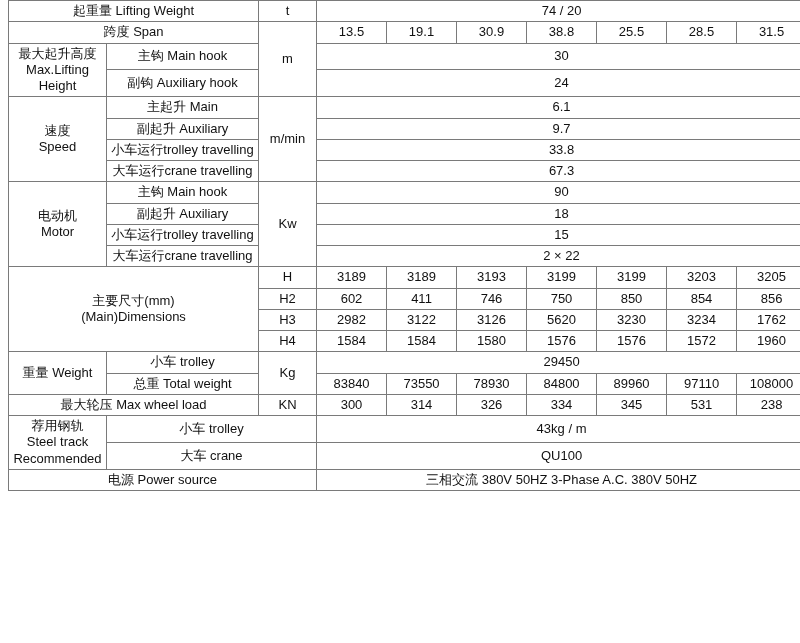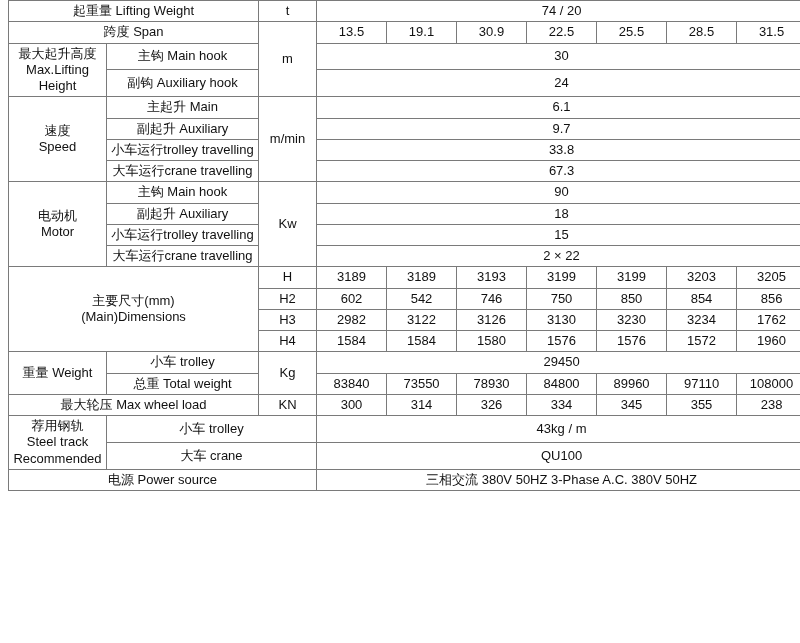--- a/index.html
+++ b/index.html
@@ -51,21 +51,21 @@
         <td colspan="2" class="lbl">起重量 Lifting Weight</td>
         <td class="unit">t</td>
         <td colspan="7" class="num">74 / 20</td>
       </tr>
       <tr>
         <td colspan="2" class="lbl">跨度 Span</td>
         <td rowspan="3" class="unit">m</td>
         <td class="num">13.5</td>
         <td class="num">19.1</td>
         <td class="num">30.9</td>
-        <td class="num">22.5</td>
+        <td class="num">38.8</td>
         <td class="num">25.5</td>
         <td class="num">28.5</td>
         <td class="num">31.5</td>
       </tr>
       <tr>
         <td rowspan="2" class="grp">最大起升高度<br>Max.Lifting<br>Height</td>
         <td class="lbl">主钩 Main hook</td>
         <td colspan="7" class="num">30</td>
       </tr>
       <tr>
@@ -115,33 +115,33 @@
         <td class="num">3189</td>
         <td class="num">3193</td>
         <td class="num">3199</td>
         <td class="num">3199</td>
         <td class="num">3203</td>
         <td class="num">3205</td>
       </tr>
       <tr>
         <td class="unit">H2</td>
         <td class="num">602</td>
-        <td class="num">542</td>
+        <td class="num">411</td>
         <td class="num">746</td>
         <td class="num">750</td>
         <td class="num">850</td>
         <td class="num">854</td>
         <td class="num">856</td>
       </tr>
       <tr>
         <td class="unit">H3</td>
         <td class="num">2982</td>
         <td class="num">3122</td>
         <td class="num">3126</td>
-        <td class="num">3130</td>
+        <td class="num">5620</td>
         <td class="num">3230</td>
         <td class="num">3234</td>
         <td class="num">1762</td>
       </tr>
       <tr>
         <td class="unit">H4</td>
         <td class="num">1584</td>
         <td class="num">1584</td>
         <td class="num">1580</td>
         <td class="num">1576</td>
@@ -166,21 +166,21 @@
         <td class="num">108000</td>
       </tr>
       <tr>
         <td colspan="2" class="lbl">最大轮压 Max wheel load</td>
         <td class="unit">KN</td>
         <td class="num">300</td>
         <td class="num">314</td>
         <td class="num">326</td>
         <td class="num">334</td>
         <td class="num">345</td>
-        <td class="num">355</td>
+        <td class="num">531</td>
         <td class="num">238</td>
       </tr>
       <tr>
         <td rowspan="2" class="grp">荐用钢轨<br>Steel track<br>Recommended</td>
         <td colspan="2" class="lbl">小车 trolley</td>
         <td colspan="7" class="num">43kg / m</td>
       </tr>
       <tr>
         <td colspan="2" class="lbl">大车 crane</td>
         <td colspan="7" class="num">QU100</td>

